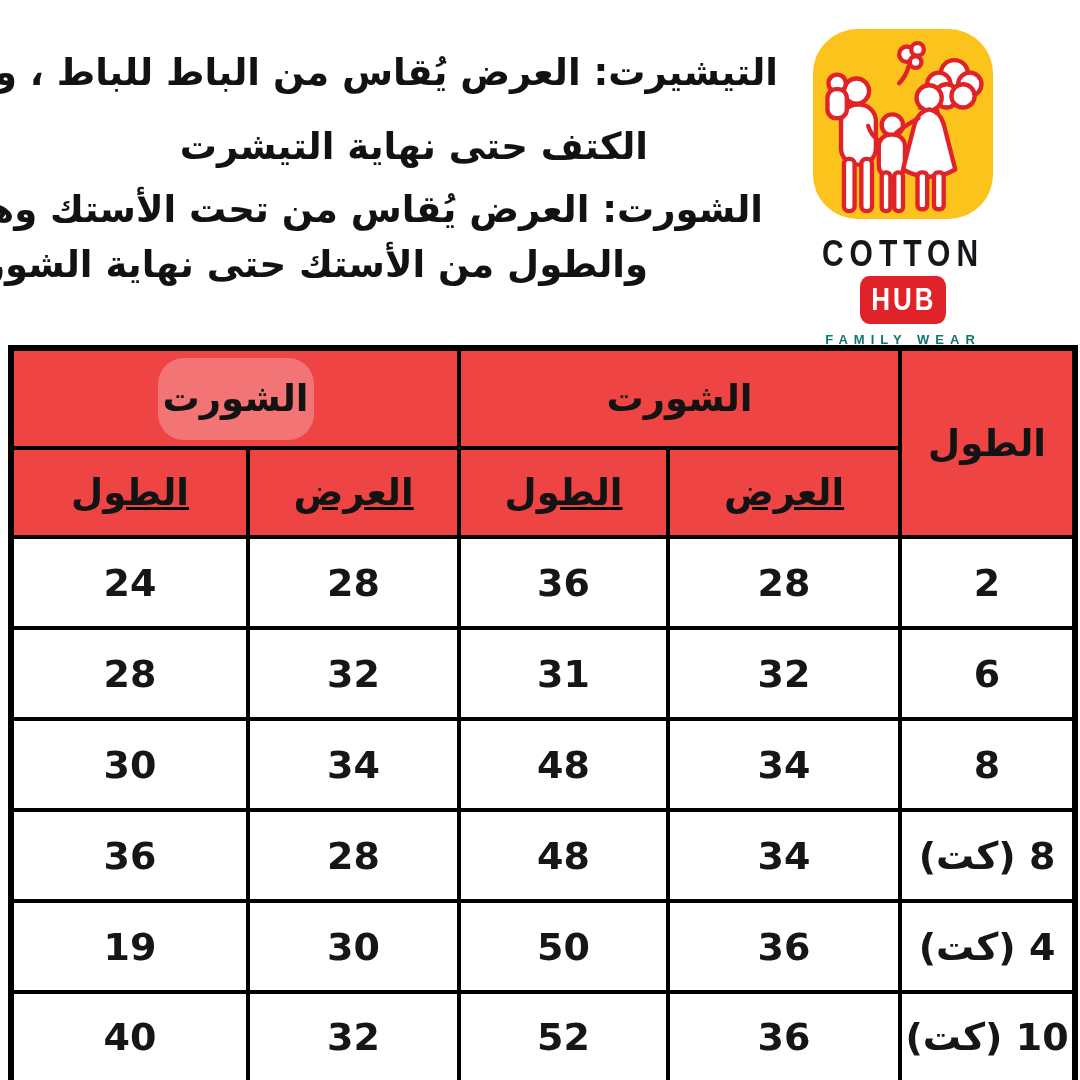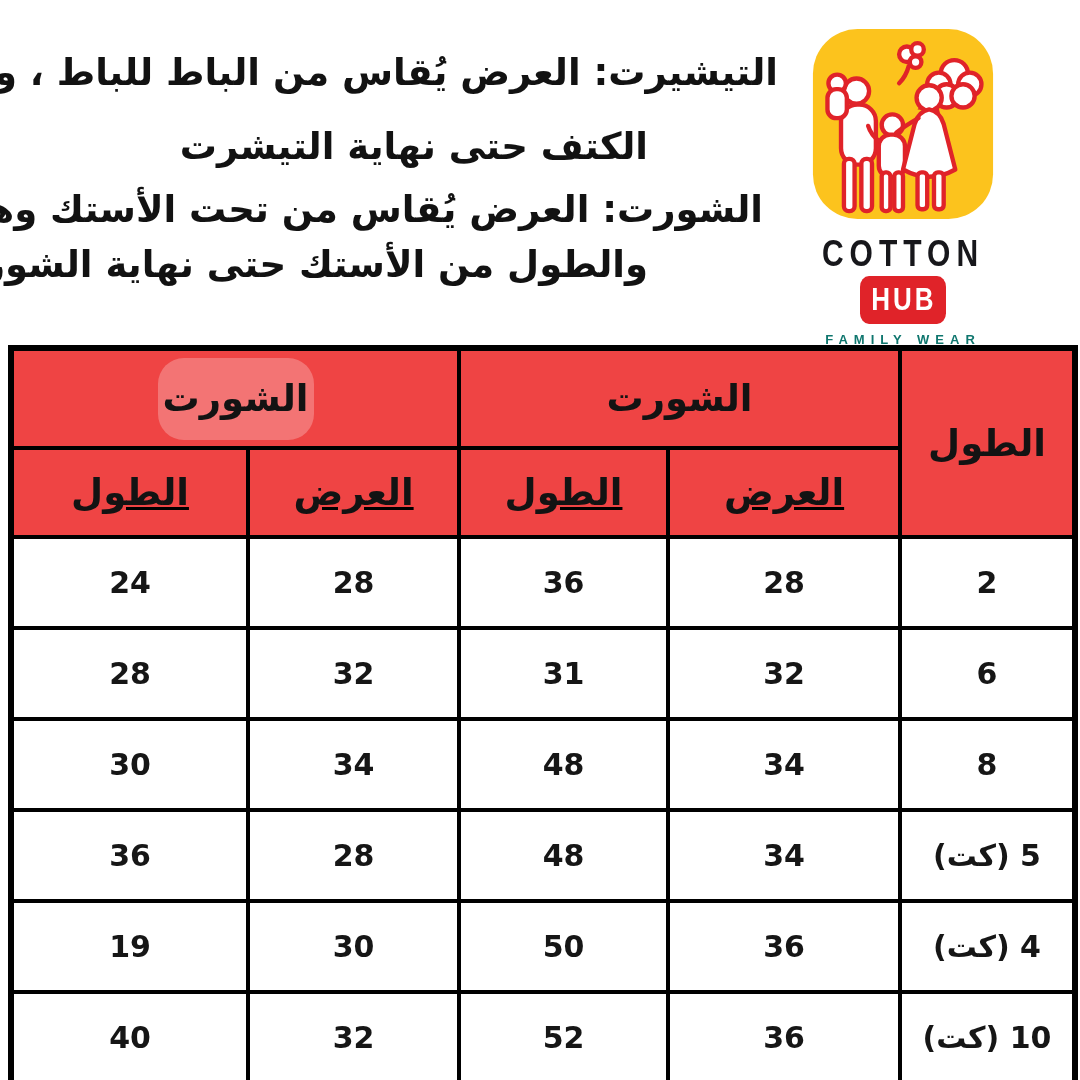--- a/index.html
+++ b/index.html
@@ -90,21 +90,21 @@
     background: #ef4444;
     direction: rtl;
     font-weight: bold;
     font-size: 37px;
     color: #131313;
   }
   tr.r-group { height: 100px; }
   tr.r-sub   { height: 89px; text-decoration: underline; }
   .size-table tbody tr { height: 91px; }
   .size-table tbody td {
-    font-size: 30px;
+    font-size: 38px;
     font-weight: bold;
     color: #161616;
     direction: rtl;
     background: #ffffff;
   }
   th.group-th { position: relative; }
   .blob {
     position: absolute;
     left: 50%; top: 50%;
     transform: translate(-50%, -50%);
@@ -222,21 +222,21 @@
       <td>34</td>
       <td>48</td>
       <td>34</td>
       <td>8</td>
     </tr>
     <tr>
       <td>36</td>
       <td>28</td>
       <td>48</td>
       <td>34</td>
-      <td>5 (كت)</td>
+      <td>8 (كت)</td>
     </tr>
     <tr>
       <td>19</td>
       <td>30</td>
       <td>50</td>
       <td>36</td>
       <td>4 (كت)</td>
     </tr>
     <tr>
       <td>40</td>

